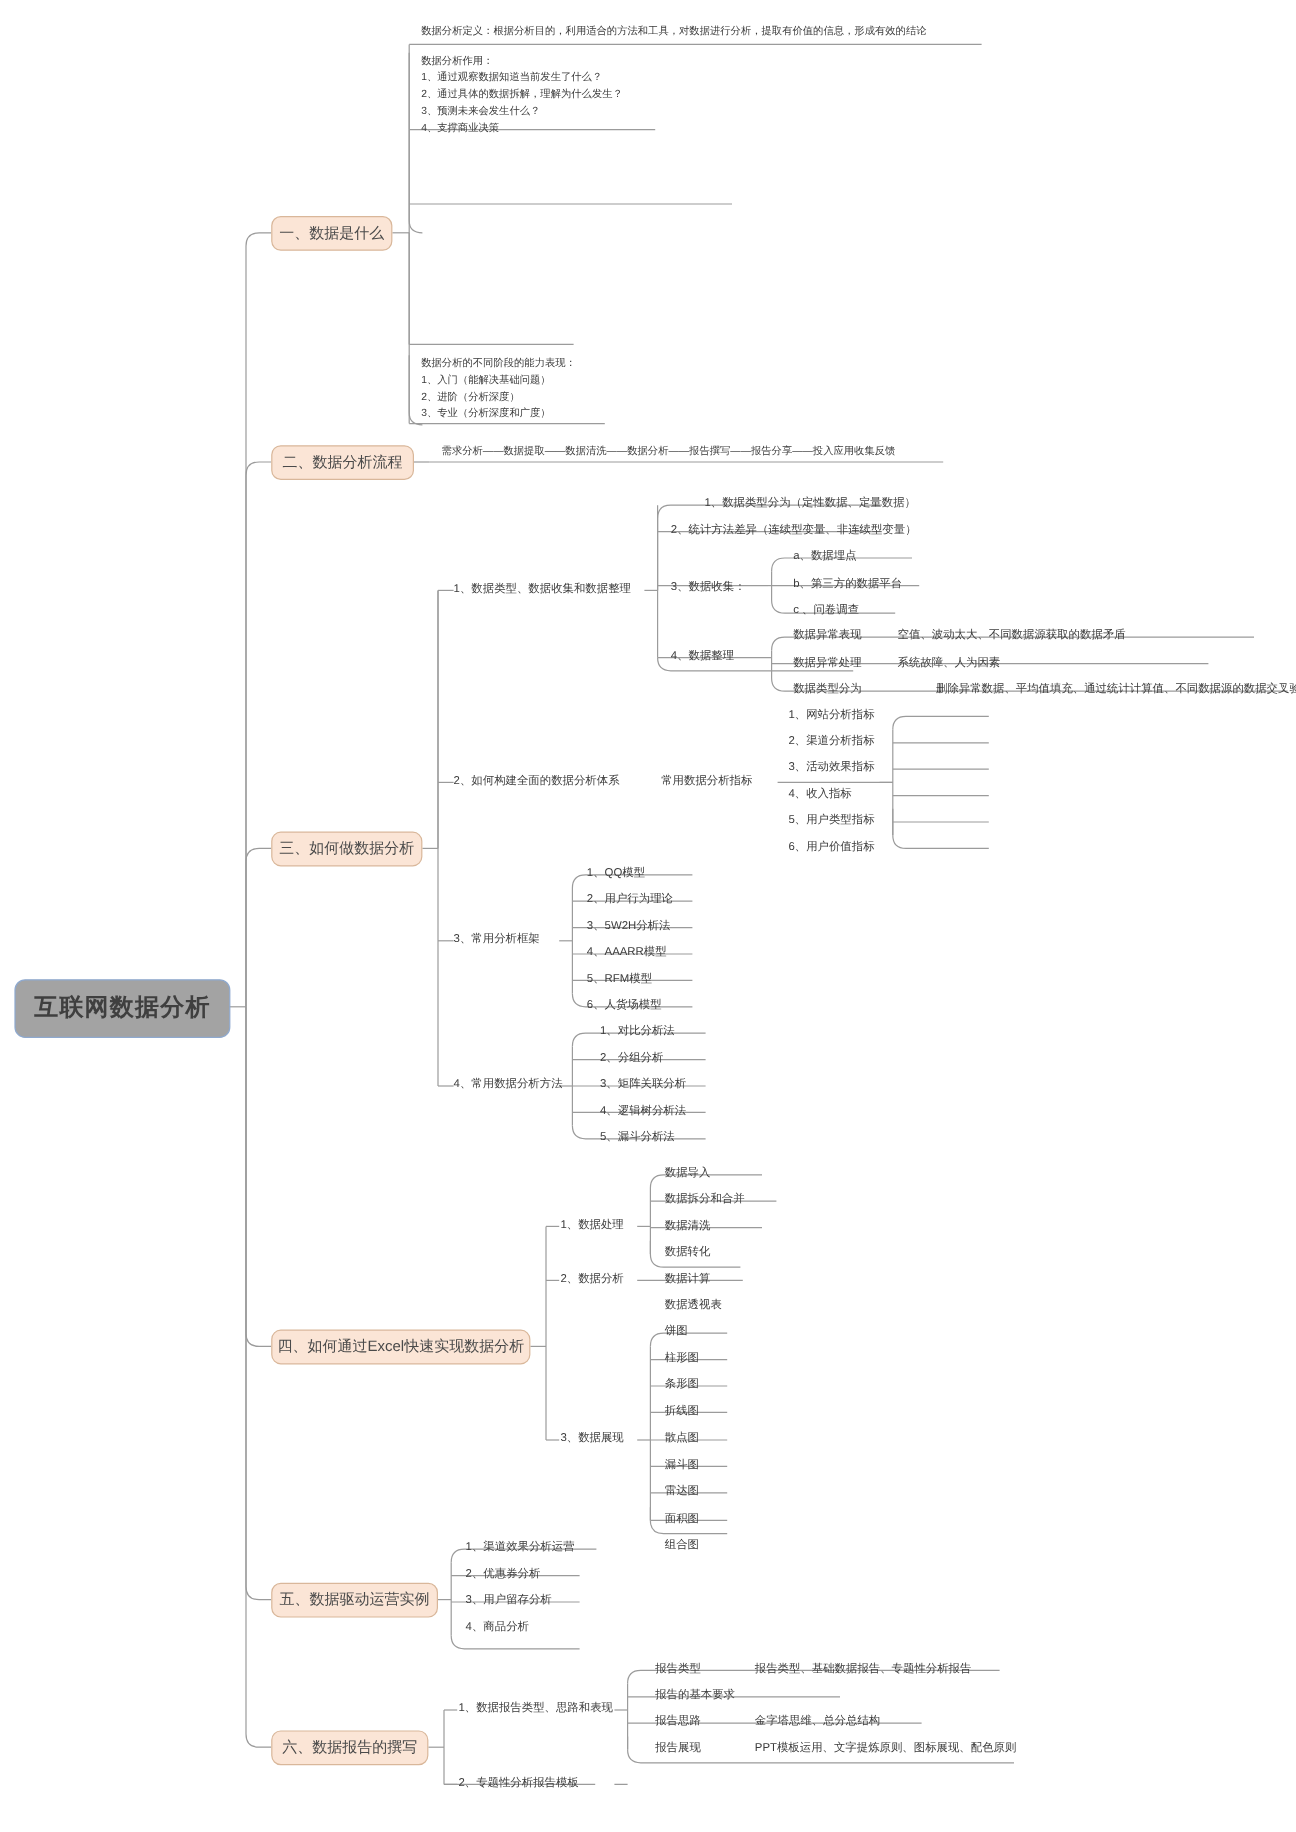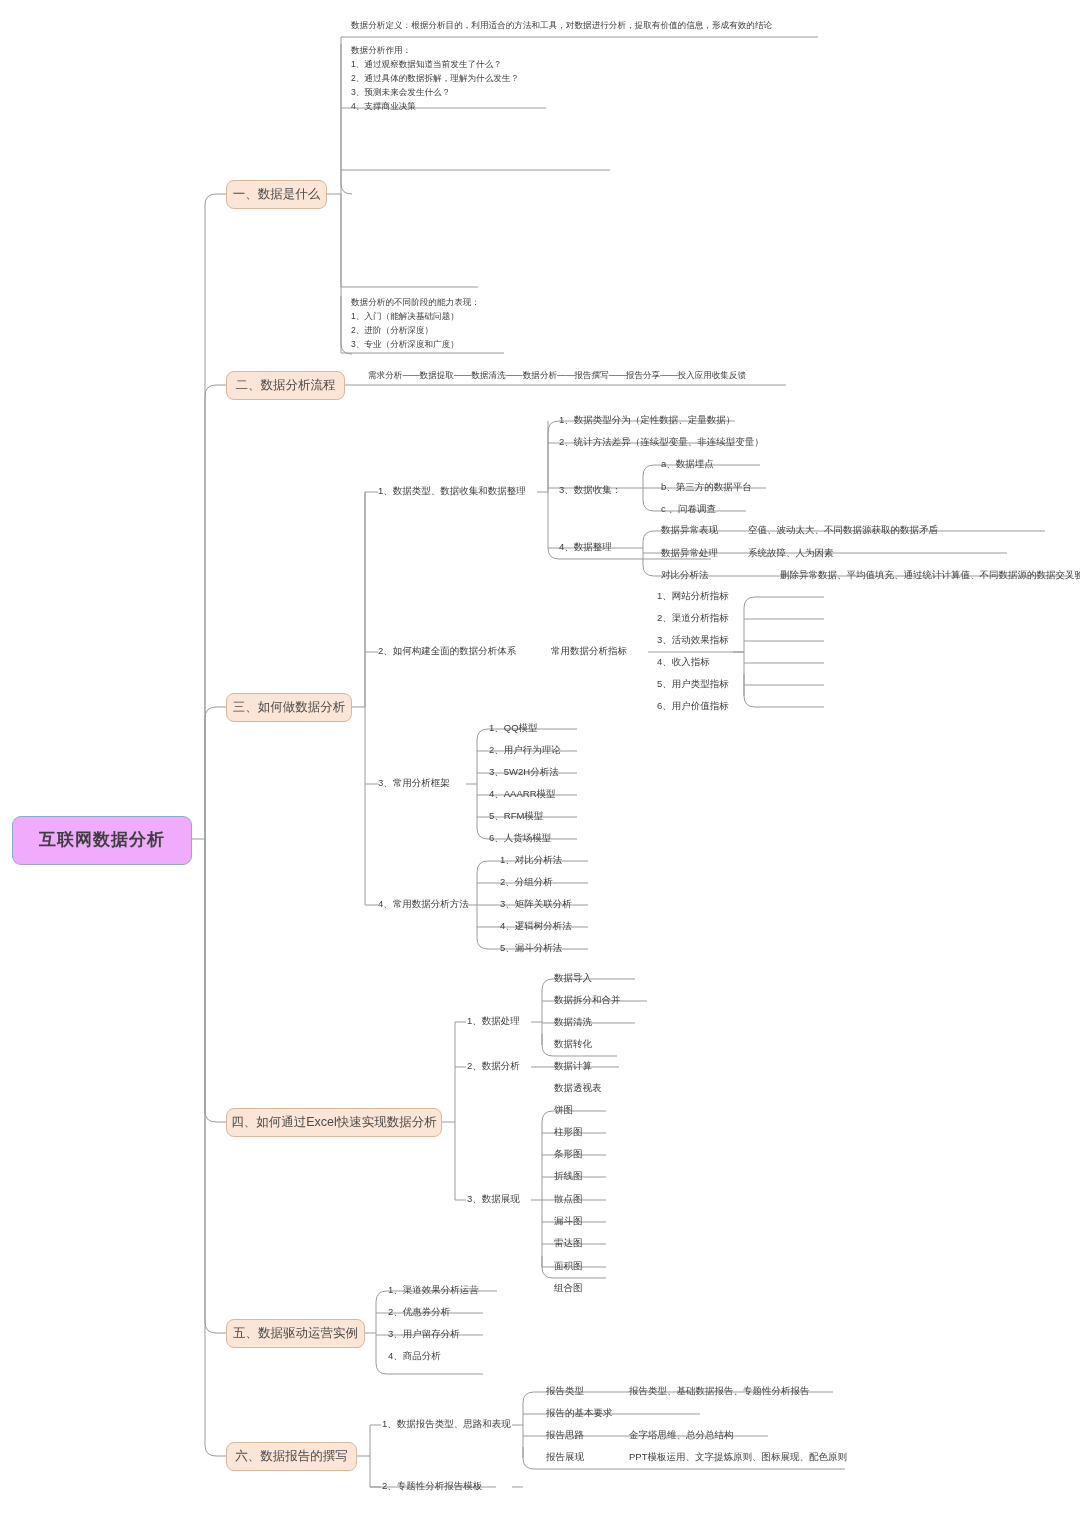--- a/index.html
+++ b/index.html
@@ -11,25 +11,25 @@
     overflow:hidden;
   }
   #canvas{position:relative;width:1080px;height:1527px;}
   svg#wires{position:absolute;left:0;top:0;width:1080px;height:1527px;pointer-events:none;}
   svg#wires path,svg#wires line{fill:none;stroke:#9b9b9b;stroke-width:1;}
 
   .node{position:absolute;white-space:pre;line-height:1.55;}
 
   
   .root{
-    background:#f0abfc;
+    background:#a3a3a3;
     border:1.5px solid #8ea9cf;
     border-radius:9px;
     color:#3f3f3f;
-    font-size:17px;
+    font-size:20px;
     font-weight:bold;
     display:flex;align-items:center;justify-content:center;
     letter-spacing:1px;
   }
   
   .topic{
     background:#fbe5d6;
     border:1px solid #d9b79a;
     border-radius:8px;
     font-size:12.5px;
@@ -216,36 +216,36 @@
 
   <div class="node block" style="left:351px;top:296px;">数据分析的不同阶段的能力表现：
 1、入门（能解决基础问题）
 2、进阶（分析深度）
 3、专业（分析深度和广度）</div>
 
   <div class="node block" style="left:368px;top:369px;">需求分析——数据提取——数据清洗——数据分析——报告撰写——报告分享——投入应用收集反馈</div>
 
   <div class="node leaf" style="left:378px;top:484px;">1、数据类型、数据收集和数据整理</div>
 
-  <div class="node leaf" style="left:559px;top:413px;">1、数据类型分为（定性数据、定量数据）</div>
+  <div class="node leaf" style="left:587px;top:413px;">1、数据类型分为（定性数据、定量数据）</div>
   <div class="node leaf" style="left:559px;top:435px;">2、统计方法差异（连续型变量、非连续型变量）</div>
   <div class="node leaf" style="left:559px;top:483px;">3、数据收集：</div>
   <div class="node leaf" style="left:559px;top:540px;">4、数据整理</div>
 
   <div class="node leaf" style="left:661px;top:457px;">a、数据埋点</div>
   <div class="node leaf" style="left:661px;top:480px;">b、第三方的数据平台</div>
   <div class="node leaf" style="left:661px;top:502px;">c 、问卷调查</div>
 
   <div class="node leaf" style="left:661px;top:523px;">数据异常表现</div>
   <div class="node leaf" style="left:748px;top:523px;">空值、波动太大、不同数据源获取的数据矛盾</div>
 
   <div class="node leaf" style="left:661px;top:546px;">数据异常处理</div>
   <div class="node leaf" style="left:748px;top:546px;">系统故障、人为因素</div>
 
-  <div class="node leaf" style="left:661px;top:568px;">对比分析法</div>
+  <div class="node leaf" style="left:661px;top:568px;">数据类型分为</div>
   <div class="node leaf" style="left:748px;top:568px;margin-left:32px;">删除异常数据、平均值填充、通过统计计算值、不同数据源的数据交叉验证</div>
 
   <div class="node leaf" style="left:378px;top:644px;">2、如何构建全面的数据分析体系</div>
   <div class="node leaf" style="left:551px;top:644px;">常用数据分析指标</div>
 
   <div class="node leaf" style="left:657px;top:589px;">1、网站分析指标</div>
   <div class="node leaf" style="left:657px;top:611px;">2、渠道分析指标</div>
   <div class="node leaf" style="left:657px;top:633px;">3、活动效果指标</div>
   <div class="node leaf" style="left:657px;top:655px;">4、收入指标</div>
   <div class="node leaf" style="left:657px;top:677px;">5、用户类型指标</div>

